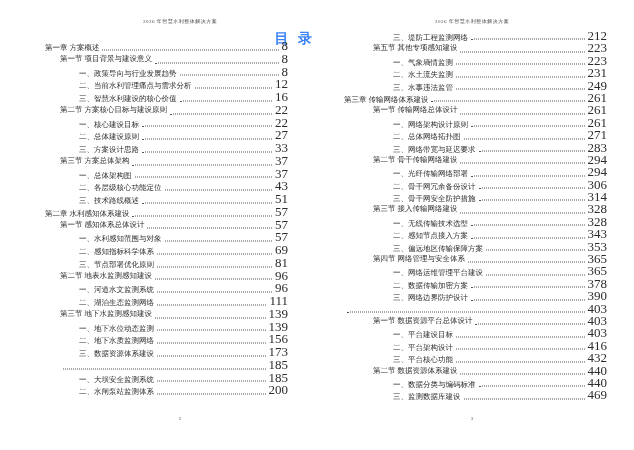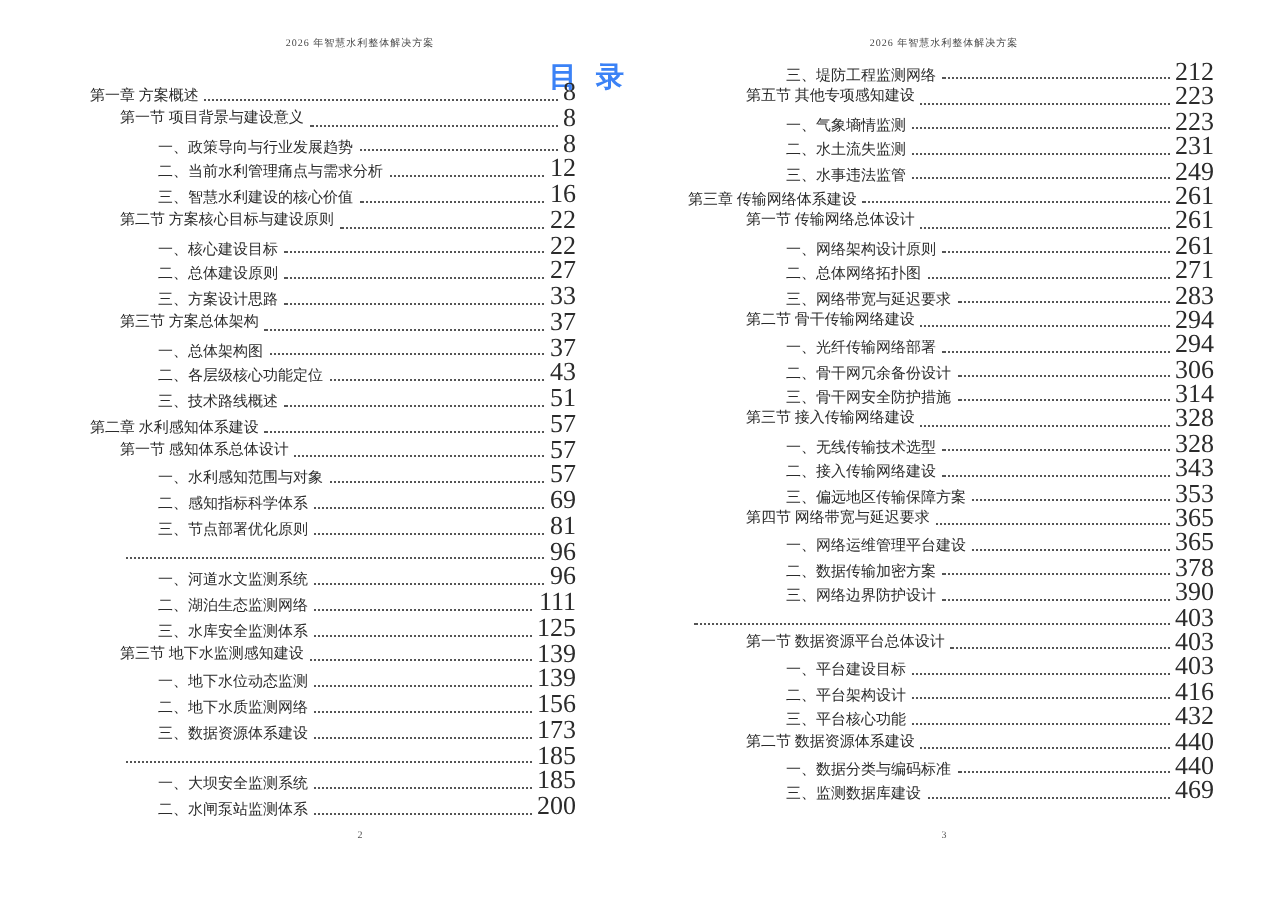--- a/index.html
+++ b/index.html
@@ -187,37 +187,33 @@
           <span class="toc-text">二、感知指标科学体系</span>
           <span class="toc-leader"></span>
           <span class="toc-page">69</span>
         </div>
         <div class="toc-line lvl3">
           <span class="toc-text">三、节点部署优化原则</span>
           <span class="toc-leader"></span>
           <span class="toc-page">81</span>
         </div>
         <div class="toc-line lvl2">
+          <span class="toc-text">第二节 地表水监测感知建设</span>
           <span class="toc-leader"></span>
           <span class="toc-page">96</span>
         </div>
         <div class="toc-line lvl3">
           <span class="toc-text">一、河道水文监测系统</span>
           <span class="toc-leader"></span>
           <span class="toc-page">96</span>
         </div>
         <div class="toc-line lvl3">
           <span class="toc-text">二、湖泊生态监测网络</span>
           <span class="toc-leader"></span>
           <span class="toc-page">111</span>
-        </div>
-        <div class="toc-line lvl3">
-          <span class="toc-text">三、水库安全监测体系</span>
-          <span class="toc-leader"></span>
-          <span class="toc-page">125</span>
         </div>
         <div class="toc-line lvl2">
           <span class="toc-text">第三节 地下水监测感知建设</span>
           <span class="toc-leader"></span>
           <span class="toc-page">139</span>
         </div>
         <div class="toc-line lvl3">
           <span class="toc-text">一、地下水位动态监测</span>
           <span class="toc-leader"></span>
           <span class="toc-page">139</span>
@@ -327,31 +323,31 @@
           <span class="toc-text">第三节 接入传输网络建设</span>
           <span class="toc-leader"></span>
           <span class="toc-page">328</span>
         </div>
         <div class="toc-line lvl3">
           <span class="toc-text">一、无线传输技术选型</span>
           <span class="toc-leader"></span>
           <span class="toc-page">328</span>
         </div>
         <div class="toc-line lvl3">
-          <span class="toc-text">二、接入传输网络建设</span>
+          <span class="toc-text">二、感知节点接入方案</span>
           <span class="toc-leader"></span>
           <span class="toc-page">343</span>
         </div>
         <div class="toc-line lvl3">
           <span class="toc-text">三、偏远地区传输保障方案</span>
           <span class="toc-leader"></span>
           <span class="toc-page">353</span>
         </div>
         <div class="toc-line lvl2">
-          <span class="toc-text">第四节 网络带宽与延迟要求</span>
+          <span class="toc-text">第四节 网络管理与安全体系</span>
           <span class="toc-leader"></span>
           <span class="toc-page">365</span>
         </div>
         <div class="toc-line lvl3">
           <span class="toc-text">一、网络运维管理平台建设</span>
           <span class="toc-leader"></span>
           <span class="toc-page">365</span>
         </div>
         <div class="toc-line lvl3">
           <span class="toc-text">二、数据传输加密方案</span>

